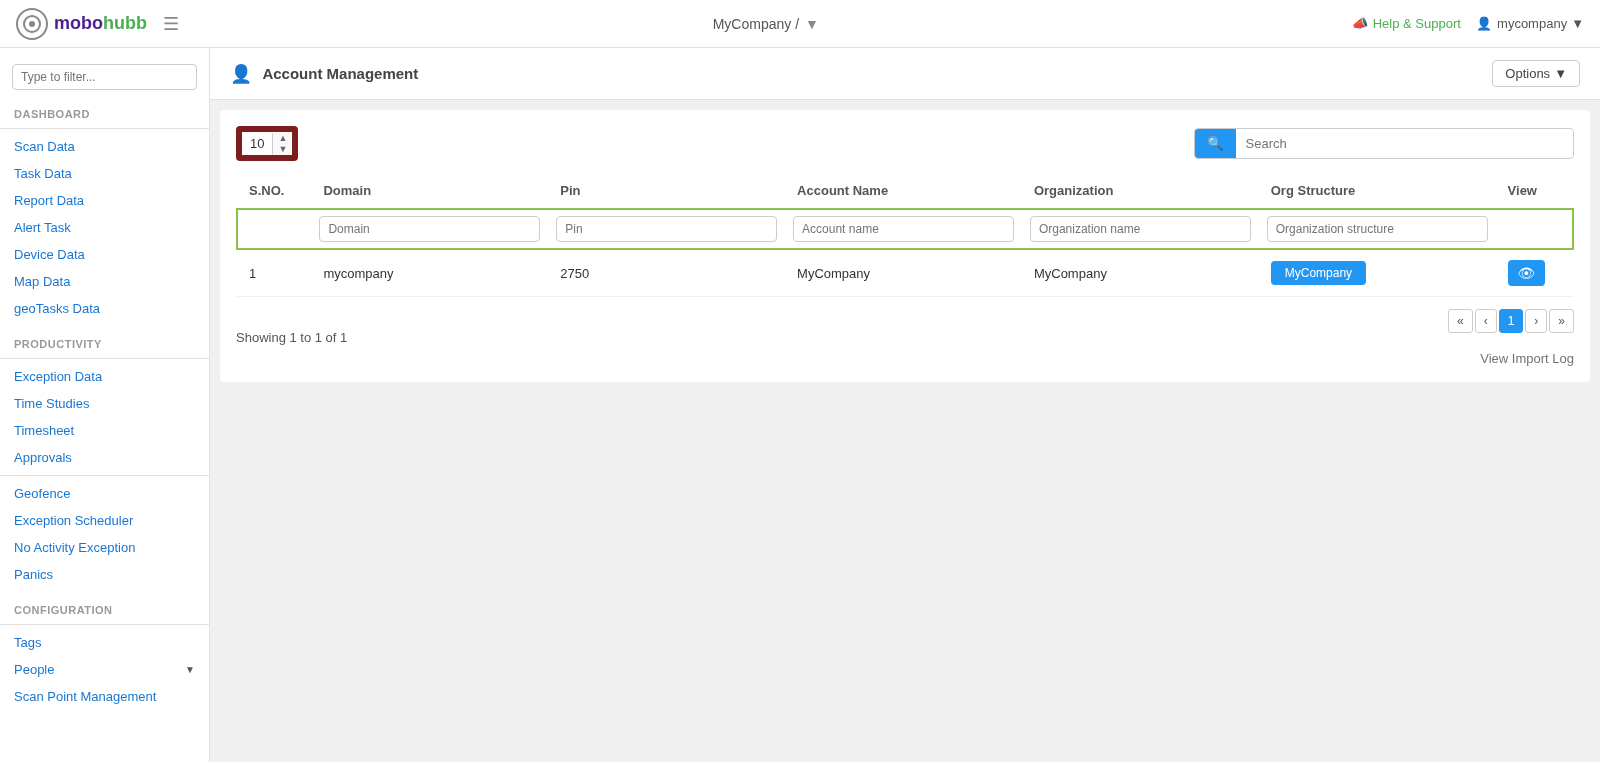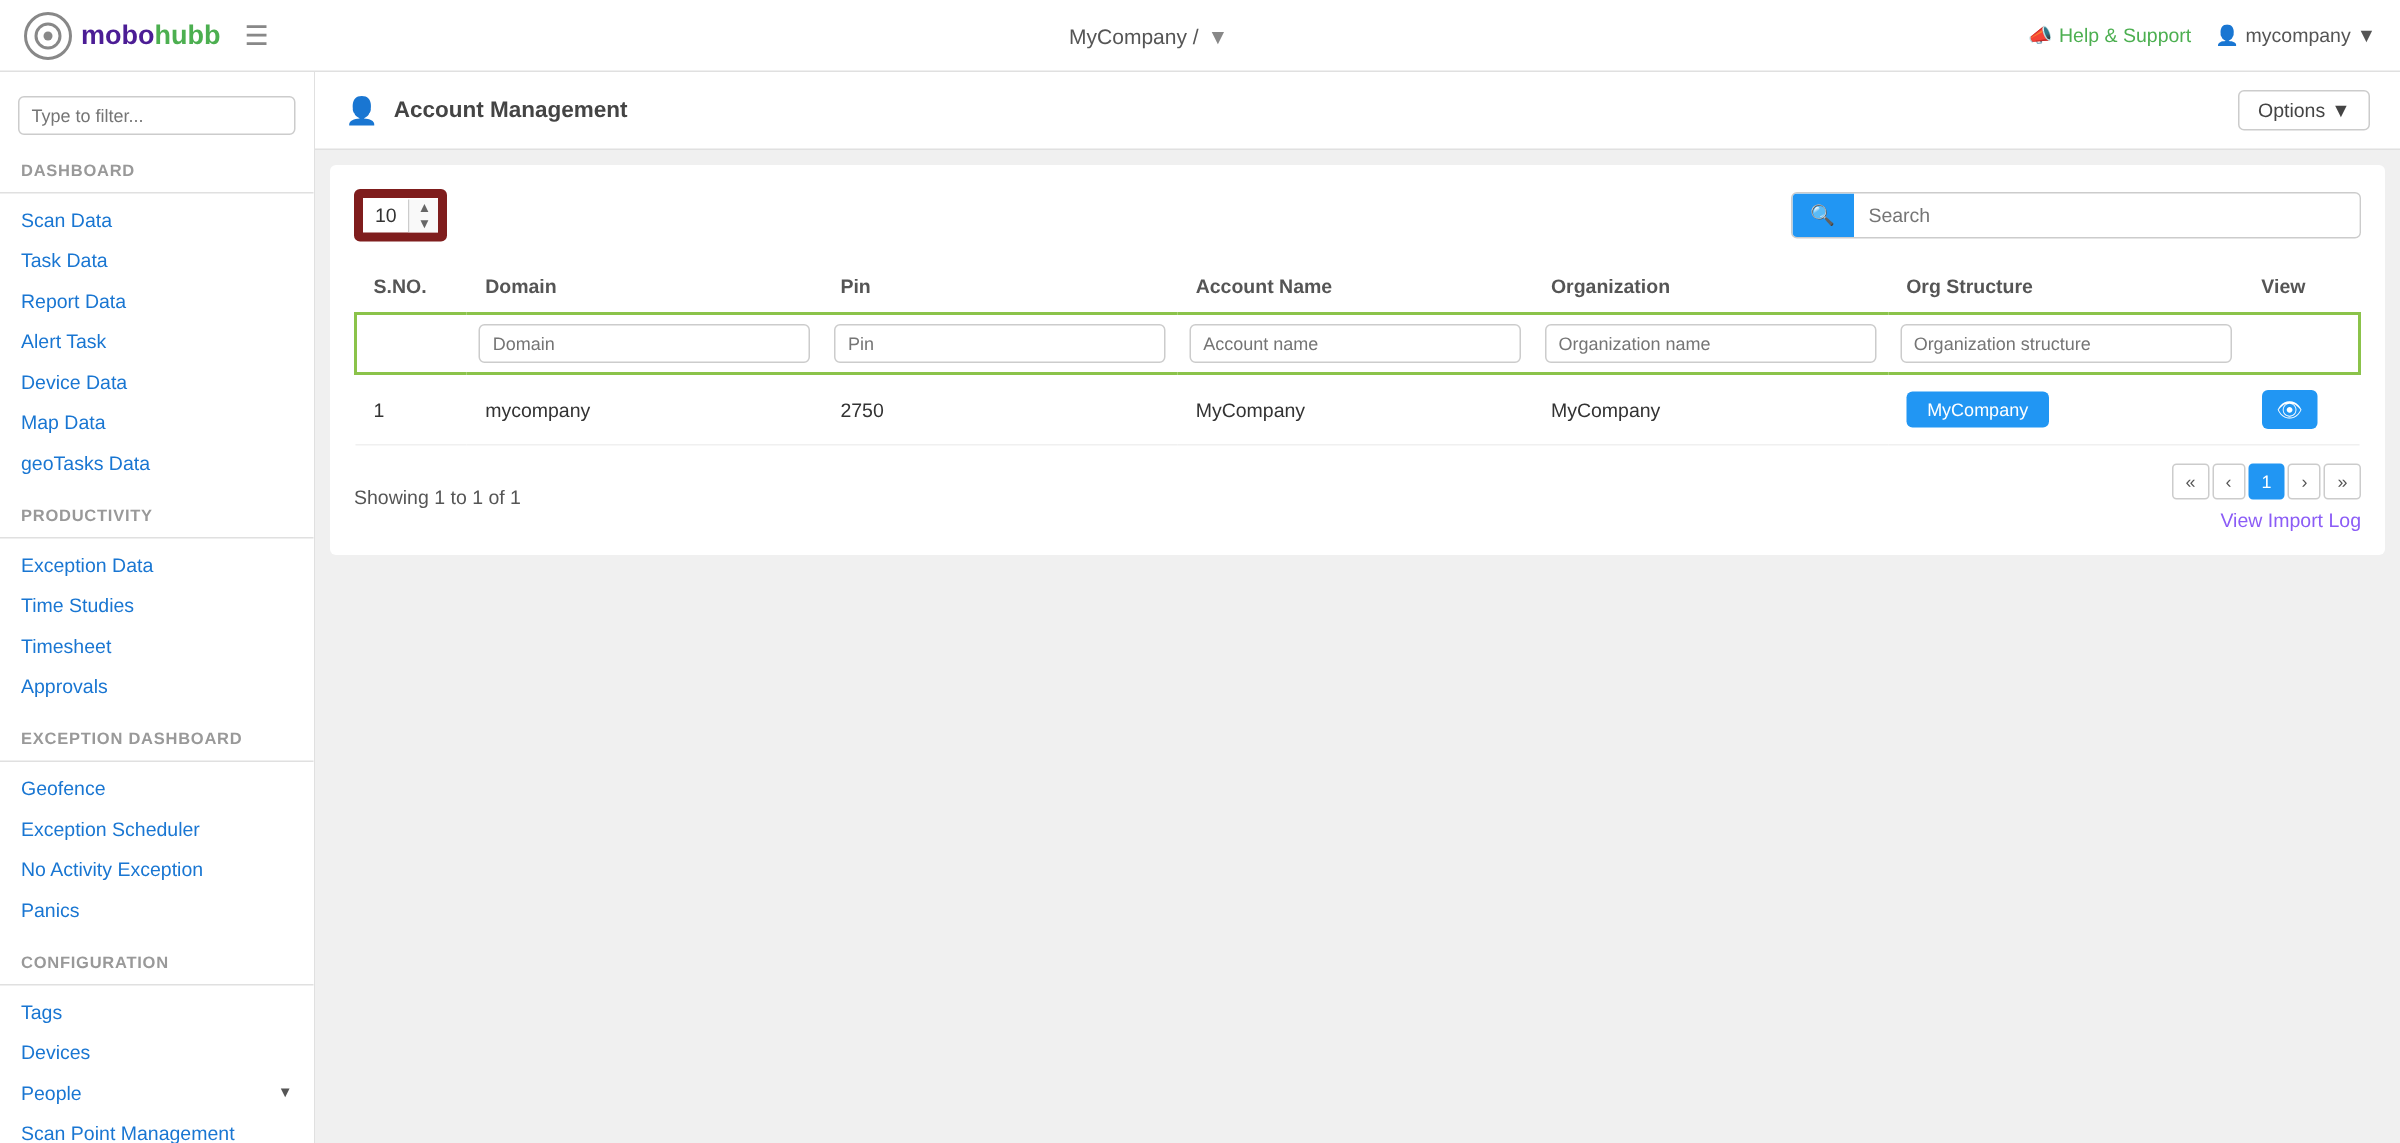--- a/index.html
+++ b/index.html
@@ -111,21 +111,21 @@
     }
 
     
     .table-footer { display: flex; align-items: center; justify-content: space-between; margin-top: 12px; font-size: 13px; color: #555; }
     .pagination { display: flex; align-items: center; gap: 2px; }
     .page-btn {
       border: 1px solid #ccc; background: #fff; cursor: pointer;
       padding: 4px 8px; font-size: 12px; border-radius: 3px; color: #555;
     }
     .page-btn.active { background: #2196f3; color: #fff; border-color: #2196f3; }
-    .view-import { color: #8b5cf6; cursor: pointer; text-decoration: none; font-size: 13px; }
+    .view-import { color: #737373; cursor: pointer; text-decoration: none; font-size: 13px; margin-top: 12px; }
 
     
     .sidebar::-webkit-scrollbar { width: 4px; }
     .sidebar::-webkit-scrollbar-thumb { background: #ccc; border-radius: 2px; }
   </style>
 </head>
 <body>
 
 <div class="navbar">
   <div class="navbar-left">
@@ -176,31 +176,29 @@
     <div class="sidebar-item">Map Data</div>
     <div class="sidebar-item">geoTasks Data</div>
 
     <div class="sidebar-section-title" style="margin-top:6px;">PRODUCTIVITY</div>
     <hr class="sidebar-divider">
     <div class="sidebar-item">Exception Data</div>
     <div class="sidebar-item">Time Studies</div>
     <div class="sidebar-item">Timesheet</div>
     <div class="sidebar-item">Approvals</div>
 
-    <div class="sidebar-section-title" style="margin-top:6px;">EXCEPTION DASHBOARD</div>
     <hr class="sidebar-divider">
     <div class="sidebar-item">Geofence</div>
     <div class="sidebar-item">Exception Scheduler</div>
     <div class="sidebar-item">No Activity Exception</div>
     <div class="sidebar-item">Panics</div>
 
     <div class="sidebar-section-title" style="margin-top:6px;">CONFIGURATION</div>
     <hr class="sidebar-divider">
     <div class="sidebar-item">Tags</div>
-    <div class="sidebar-item">Devices</div>
     <div class="sidebar-item">
       People <span class="arrow-icon">▼</span>
     </div>
     <div class="sidebar-item">Scan Point Management</div>
 
   </div>
 
   <div class="content">
 
     <div class="page-header">

